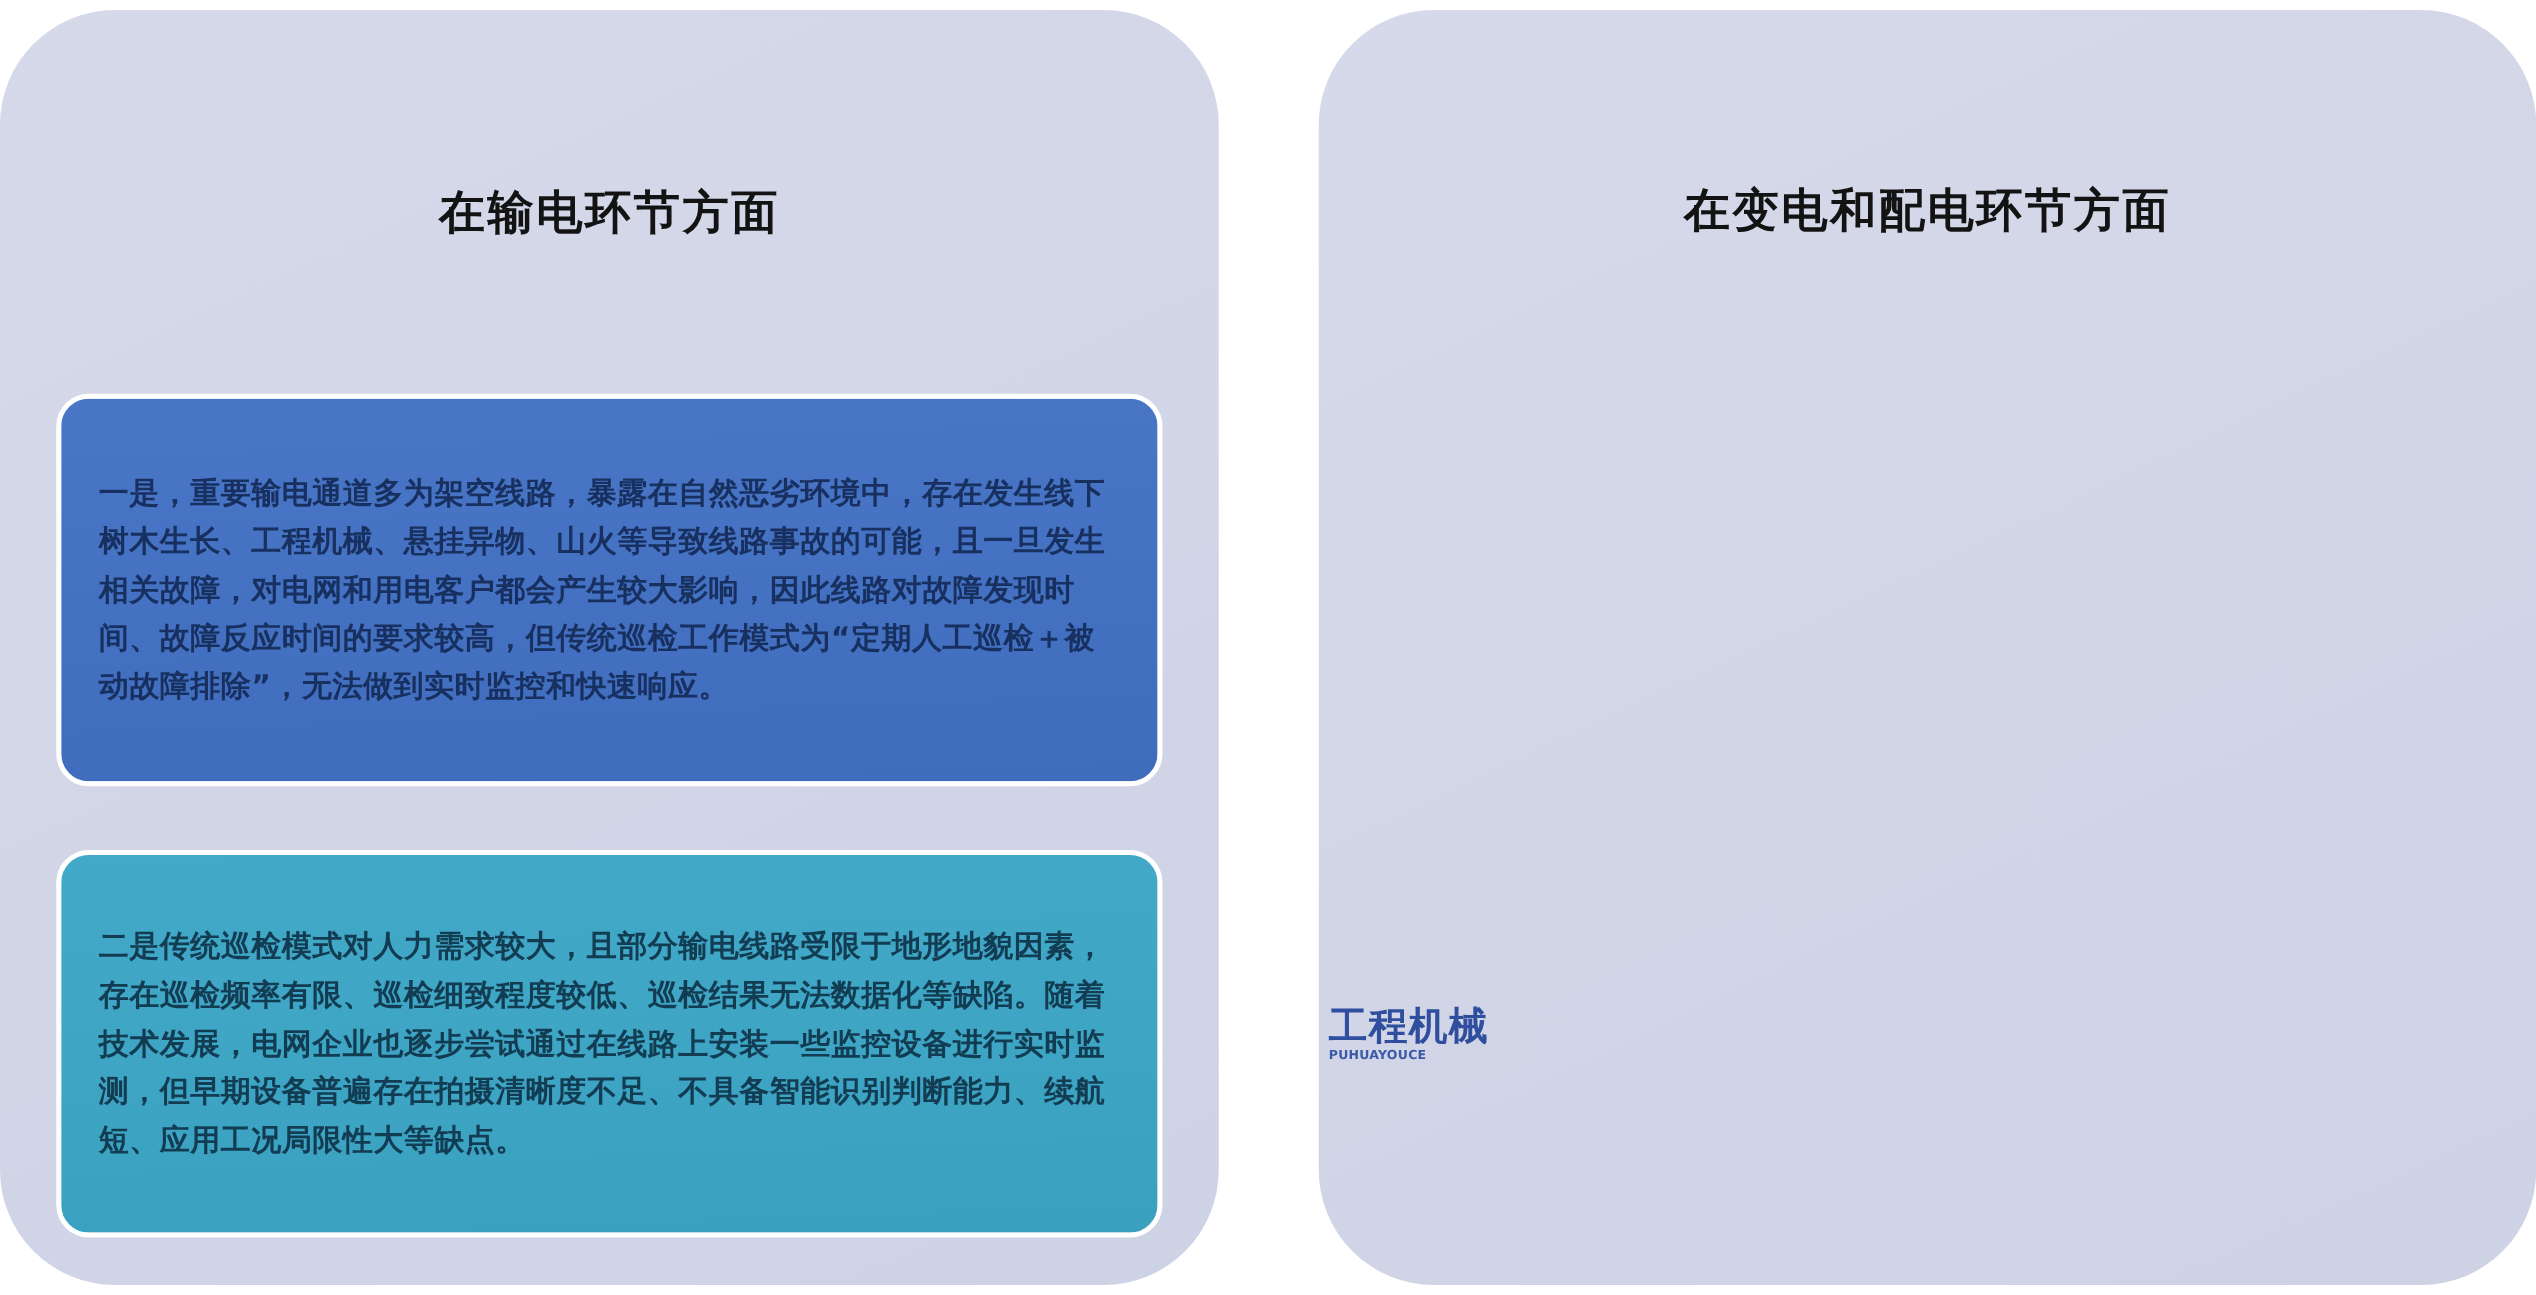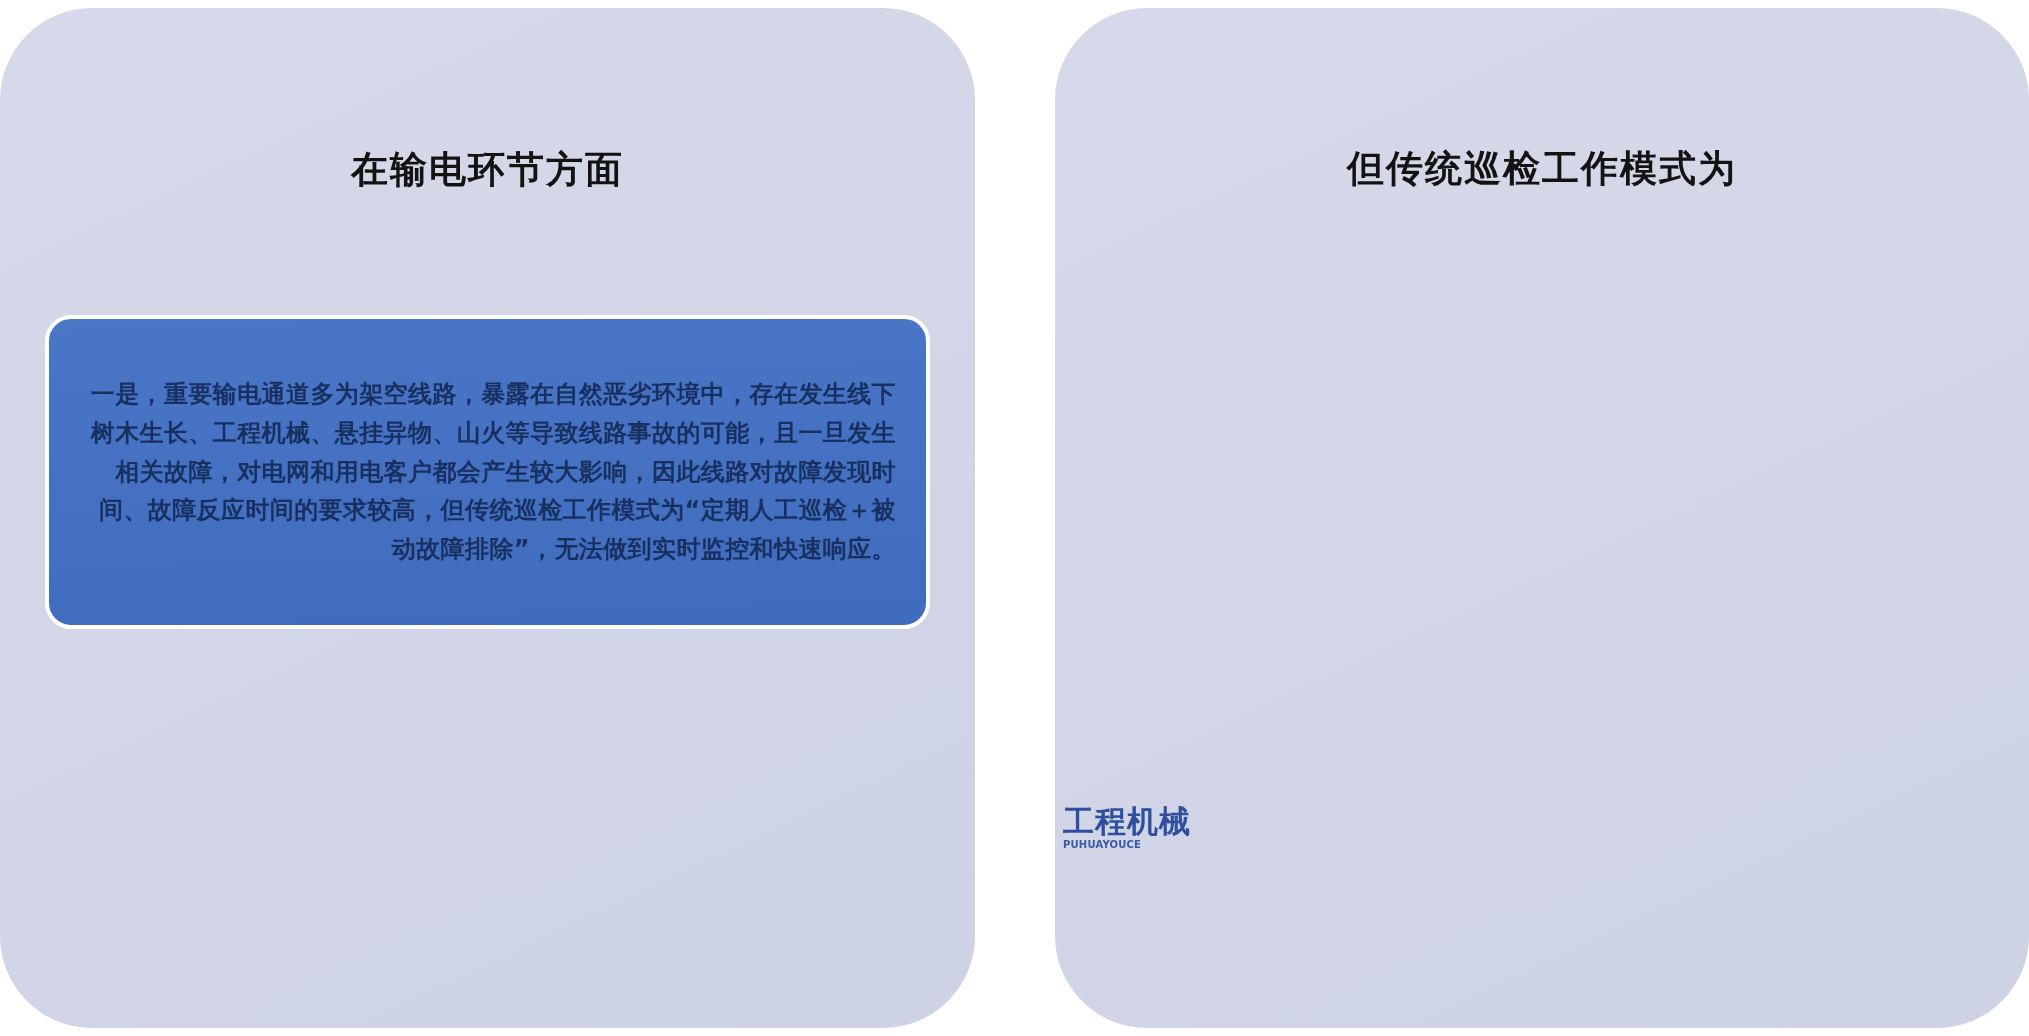--- a/index.html
+++ b/index.html
@@ -66,21 +66,21 @@
     position: absolute;
     border: 4px solid #ffffff;
     border-radius: 26px;
     display: flex;
     align-items: center;
     justify-content: center;
     overflow: hidden;
   }
 
   .card-text {
-    text-align: right;
+    text-align: left;
     font-weight: bold;
     line-height: 1.62;
     letter-spacing: 0.4px;
     padding: 0 22px;
   }
 
   
   .card-l1 {
     left: 45px;
     top: 307px;
@@ -139,24 +139,27 @@
 
 <div class="canvas">
 
   <div class="panel panel-left">
     <div class="panel-title">在输电环节方面</div>
 
     <div class="card card-l1">
       <div class="card-text">一是，重要输电通道多为架空线路，暴露在自然恶劣环境中，存在发生线下树木生长、工程机械、悬挂异物、山火等导致线路事故的可能，且一旦发生相关故障，对电网和用电客户都会产生较大影响，因此线路对故障发现时间、故障反应时间的要求较高，但传统巡检工作模式为“定期人工巡检＋被动故障排除”，无法做到实时监控和快速响应。</div>
     </div>
 
+    <div class="card card-l2">
+      <div class="card-text">二是传统巡检模式对人力需求较大，且部分输电线路受限于地形地貌因素，存在巡检频率有限、巡检细致程度较低、巡检结果无法数据化等缺陷。随着技术发展，电网企业也逐步尝试通过在线路上安装一些监控设备进行实时监测，但早期设备普遍存在拍摄清晰度不足、不具备智能识别判断能力、续航短、应用工况局限性大等缺点。</div>
+    </div>
   </div>
 
   <div class="panel panel-right">
-    <div class="panel-title">但传统巡检工作模式为</div>
+    <div class="panel-title">在变电和配电环节方面</div>
 
   </div>
 
   <div class="watermark">
     <div class="watermark-name">工程机械</div>
     <div class="watermark-sub">PUHUAYOUCE</div>
   </div>
 
 </div>
 

